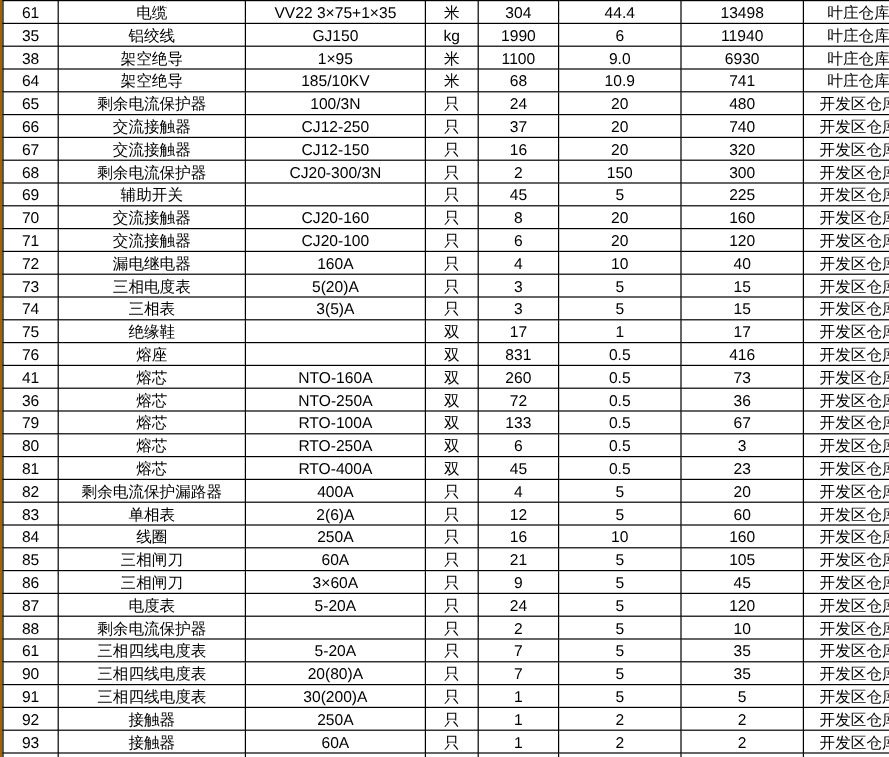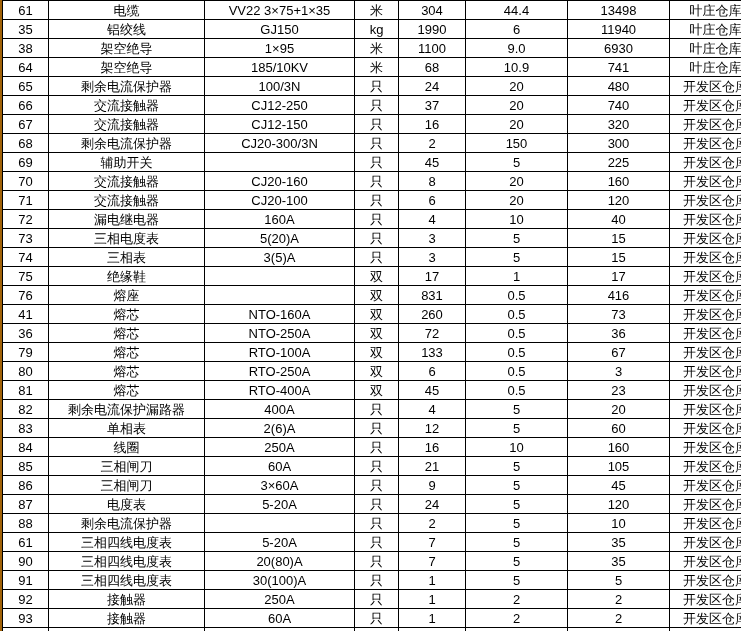--- a/index.html
+++ b/index.html
@@ -350,21 +350,21 @@
           <td class="c2">20(80)A</td>
           <td class="c3">只</td>
           <td class="c4">7</td>
           <td class="c5">5</td>
           <td class="c6">35</td>
           <td class="c7">开发区仓库</td>
         </tr>
         <tr>
           <td class="c0">91</td>
           <td class="c1">三相四线电度表</td>
-          <td class="c2">30(100)A</td>
+          <td class="c2">30(200)A</td>
           <td class="c3">只</td>
           <td class="c4">1</td>
           <td class="c5">5</td>
           <td class="c6">5</td>
           <td class="c7">开发区仓库</td>
         </tr>
         <tr>
           <td class="c0">92</td>
           <td class="c1">接触器</td>
           <td class="c2">250A</td>

